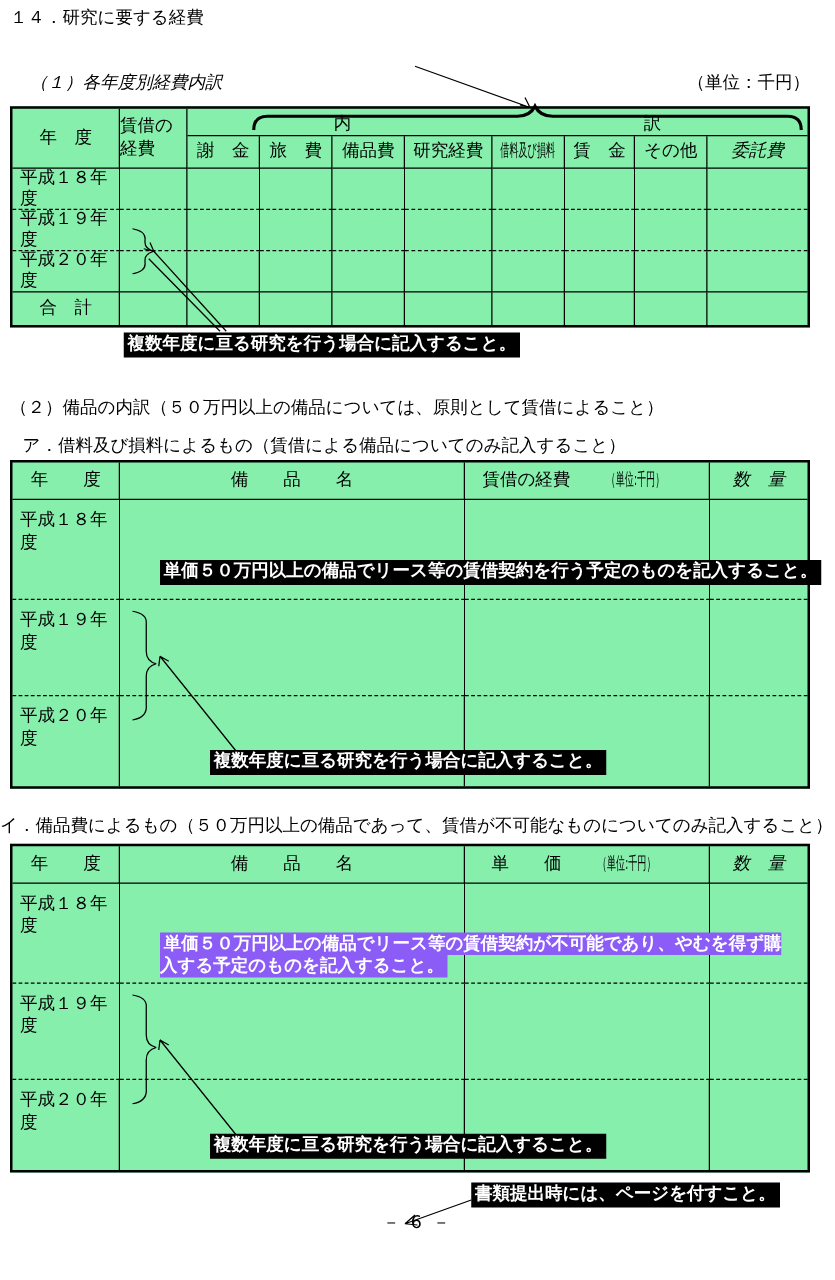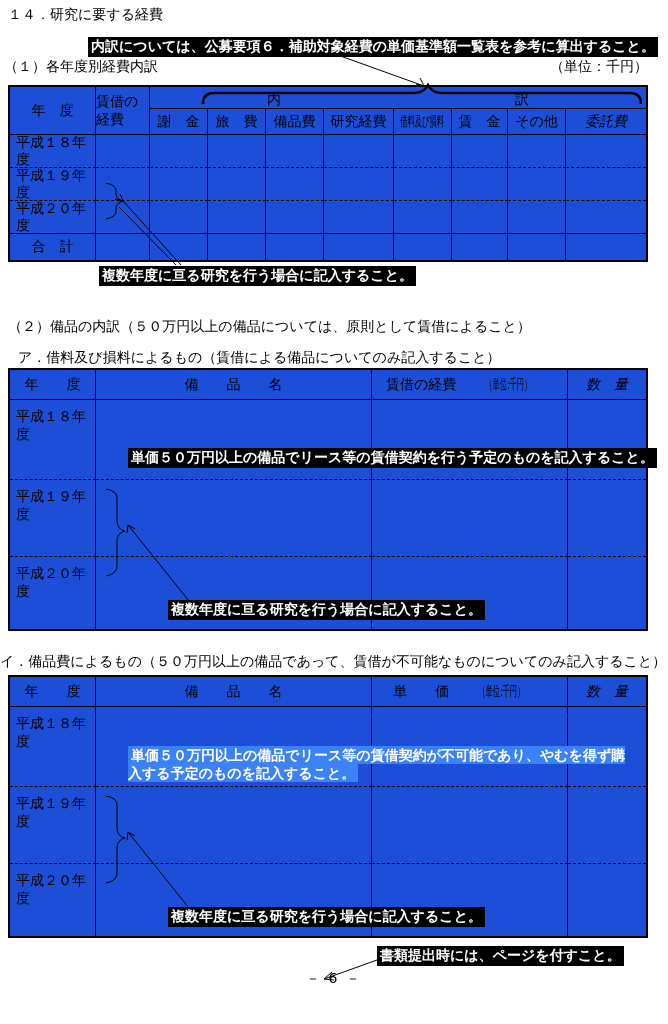--- a/index.html
+++ b/index.html
@@ -4,23 +4,23 @@
 <style>
   html,body{margin:0;padding:0;background:#888;}
   #page{
     position:relative; width:668px; height:1024px; background:#fff; color:#000;
     font-family:"DejaVu Sans", sans-serif; font-size:14px; line-height:1.25;
     margin:0 auto; overflow:hidden;
   }
   .abs{position:absolute;}
   .hl{background:#000;color:#fff;font-weight:bold;padding:1px 3px;white-space:nowrap;}
   .hl-wrap{position:absolute;}
-  .hl-inline{background:#3b82f6;color:#fff;font-weight:bold;padding:1px 3px;line-height:17px;}
+  .hl-inline{background:#8b5cf6;color:#fff;font-weight:bold;padding:1px 3px;line-height:17px;}
   
-  .tbl{position:absolute;display:grid;border:2px solid #000;box-sizing:border-box;background:#1d4ed8;z-index:1;}
+  .tbl{position:absolute;display:grid;border:2px solid #000;box-sizing:border-box;background:#86efac;z-index:1;}
   .c{border-right:1px solid #000;border-bottom:1px solid #000;box-sizing:border-box;
      display:flex;align-items:center;justify-content:center;overflow:hidden;}
   .c.left{justify-content:flex-start;padding-left:6px;}
   .c.topal{align-items:flex-start;padding-top:8px;}
   .c.nr{border-right:none;font-style:italic;}
   .c.nb{border-bottom:none;}
   .c.dash{border-bottom:1px dashed #000;}
   #t1{left:8px;top:85px;width:640px;height:177px;
       grid-template-columns:86px 54px 58px 58px 58px 70px 58px 56px 58px 1fr;
       grid-template-rows:22px 26px 33px 33px 33px 1fr;}
@@ -41,23 +41,22 @@
   #page-num{left:0;top:970px;width:668px;text-align:center;letter-spacing:2px;}
   .heading{white-space:nowrap;}
 </style>
 </head>
 <body>
 
 <div id="page">
 
   <div class="abs heading" style="left:8px;top:6px;">１４．研究に要する経費</div>
 
-  <div class="abs hl notes" style="left:88px;top:37px;">内訳については、公募要項６．補助対象経費の単価基準額一覧表を参考に算出すること。</div>
-
-  <div class="abs heading" style="left:4px;top:58px;">（１）各年度別経費内訳</div>
+
+  <div class="abs heading" style="left:24px;top:58px;font-style:italic;">（１）各年度別経費内訳</div>
   <div class="abs heading" style="right:20px;top:58px;">（単位：千円）</div>
 
   <div id="t1" class="tbl">
     <div class="c year-h">年　度</div>
     <div class="c rexp-h">賃借の経費</div>
     <div class="c brace-cell">
       <span>内</span>
       <span>訳</span>
     </div>
     <div class="c">謝　金</div>

